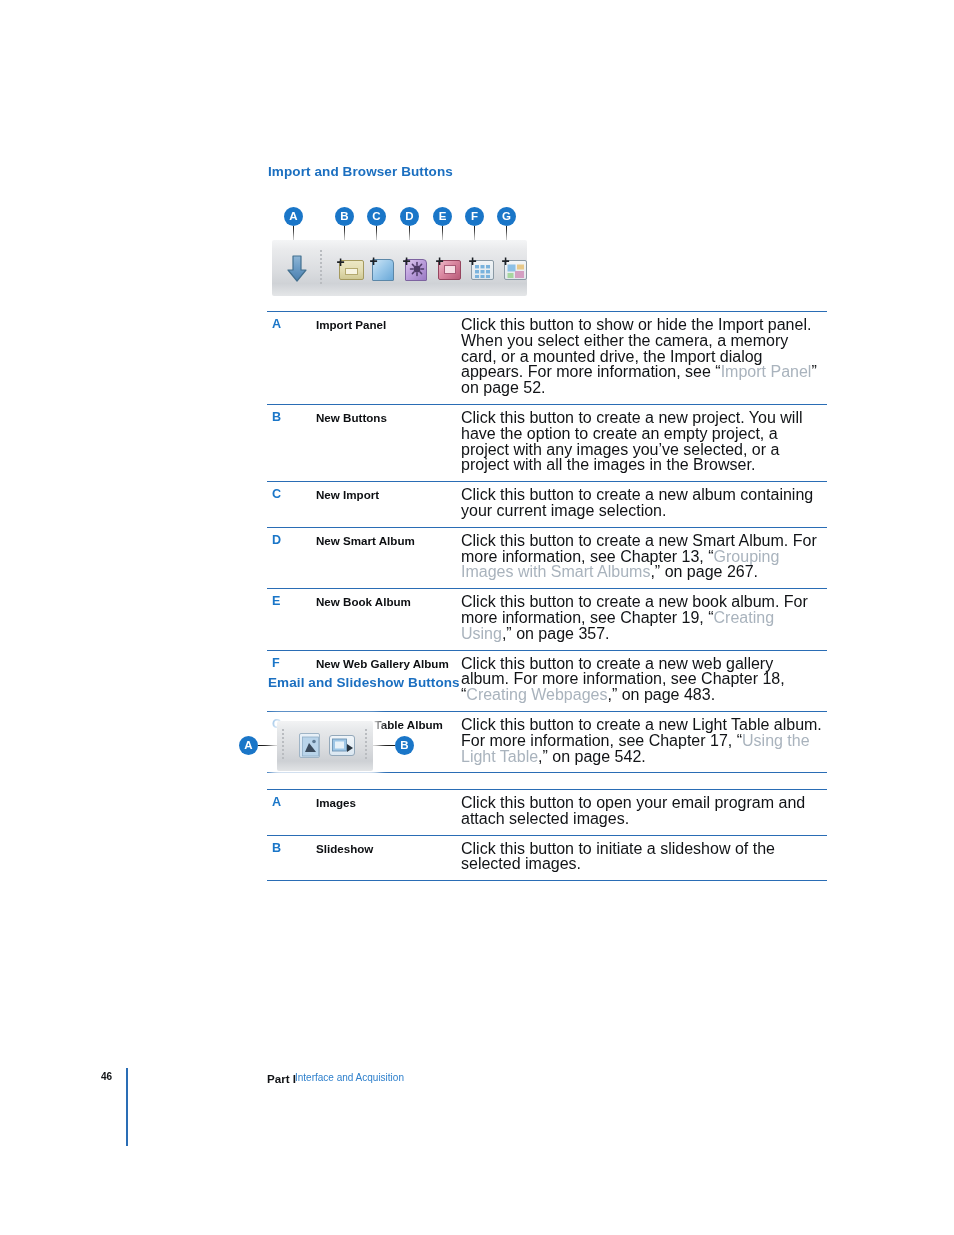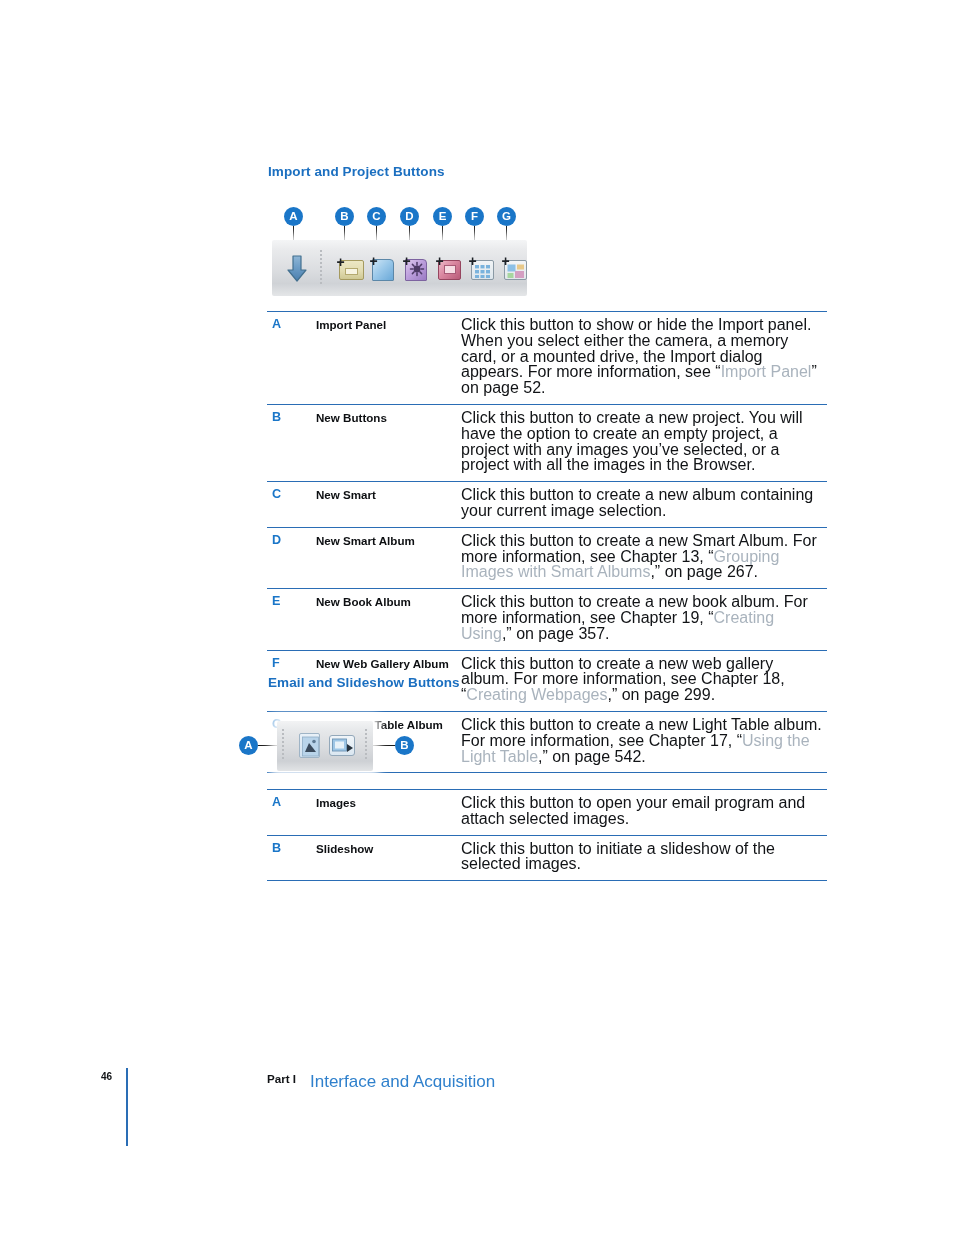--- a/index.html
+++ b/index.html
@@ -179,32 +179,32 @@
   #footer-part {
     position: absolute;
     left: 267px;
     top: 1072px;
     font-size: 11.6px;
     font-weight: bold;
     color: #111316;
   }
   #footer-partname {
     position: absolute;
-    left: 310px;
+    left: 295px;
     top: 1072px;
-    font-size: 17px;
+    font-size: 10px;
     color: #2f80cc;
   }
 </style>
 </head>
 <body>
 
 <div class="page">
 
-  <div id="heading-import" class="section-heading">Import and Project Buttons</div>
+  <div id="heading-import" class="section-heading">Import and Browser Buttons</div>
 
   <div class="callout" style="left:284px; top:207px;">A</div>
   <div class="callout" style="left:335px; top:207px;">B</div>
   <div class="callout" style="left:367px; top:207px;">C</div>
   <div class="callout" style="left:400px; top:207px;">D</div>
   <div class="callout" style="left:433px; top:207px;">E</div>
   <div class="callout" style="left:465px; top:207px;">F</div>
   <div class="callout" style="left:497px; top:207px;">G</div>
 
   <div class="leader-v" style="left:292.5px; top:226px; height:34px;"></div>
@@ -323,37 +323,37 @@
         <td class="col-name">Import Panel</td>
         <td class="col-desc"><span>Click this button to show or hide the Import panel. When you select either the camera, a memory card, or a mounted drive, the Import dialog appears. For more information, see “</span><span class="xref">Import Panel</span><span>” on page 52.</span></td>
       </tr>
       <tr>
         <td class="col-letter">B</td>
         <td class="col-name">New Buttons</td>
         <td class="col-desc"><span>Click this button to create a new project. You will have the option to create an empty project, a project with any images you’ve selected, or a project with all the images in the Browser.</span></td>
       </tr>
       <tr>
         <td class="col-letter">C</td>
-        <td class="col-name">New Smart</td>
+        <td class="col-name">New Import</td>
         <td class="col-desc"><span>Click this button to create a new album containing your current image selection.</span></td>
       </tr>
       <tr>
         <td class="col-letter">D</td>
         <td class="col-name">New Smart Album</td>
         <td class="col-desc"><span>Click this button to create a new Smart Album. For more information, see Chapter 13, “</span><span class="xref">Grouping Images with Smart Albums</span><span>,” on page 267.</span></td>
       </tr>
       <tr>
         <td class="col-letter">E</td>
         <td class="col-name">New Book Album</td>
         <td class="col-desc"><span>Click this button to create a new book album. For more information, see Chapter 19, “</span><span class="xref">Creating Using</span><span>,” on page 357.</span></td>
       </tr>
       <tr>
         <td class="col-letter">F</td>
         <td class="col-name">New Web Gallery Album</td>
-        <td class="col-desc"><span>Click this button to create a new web gallery album. For more information, see Chapter 18, “</span><span class="xref">Creating Webpages</span><span>,” on page 299.</span></td>
+        <td class="col-desc"><span>Click this button to create a new web gallery album. For more information, see Chapter 18, “</span><span class="xref">Creating Webpages</span><span>,” on page 483.</span></td>
       </tr>
       <tr class="last-rule">
         <td class="col-letter">G</td>
         <td class="col-name">New Light Table Album</td>
         <td class="col-desc"><span>Click this button to create a new Light Table album. For more information, see Chapter 17, “</span><span class="xref">Using the Light Table</span><span>,” on page 542.</span></td>
       </tr>
     </tbody>
   </table>
 
   <div id="heading-email" class="section-heading">Email and Slideshow Buttons</div>

